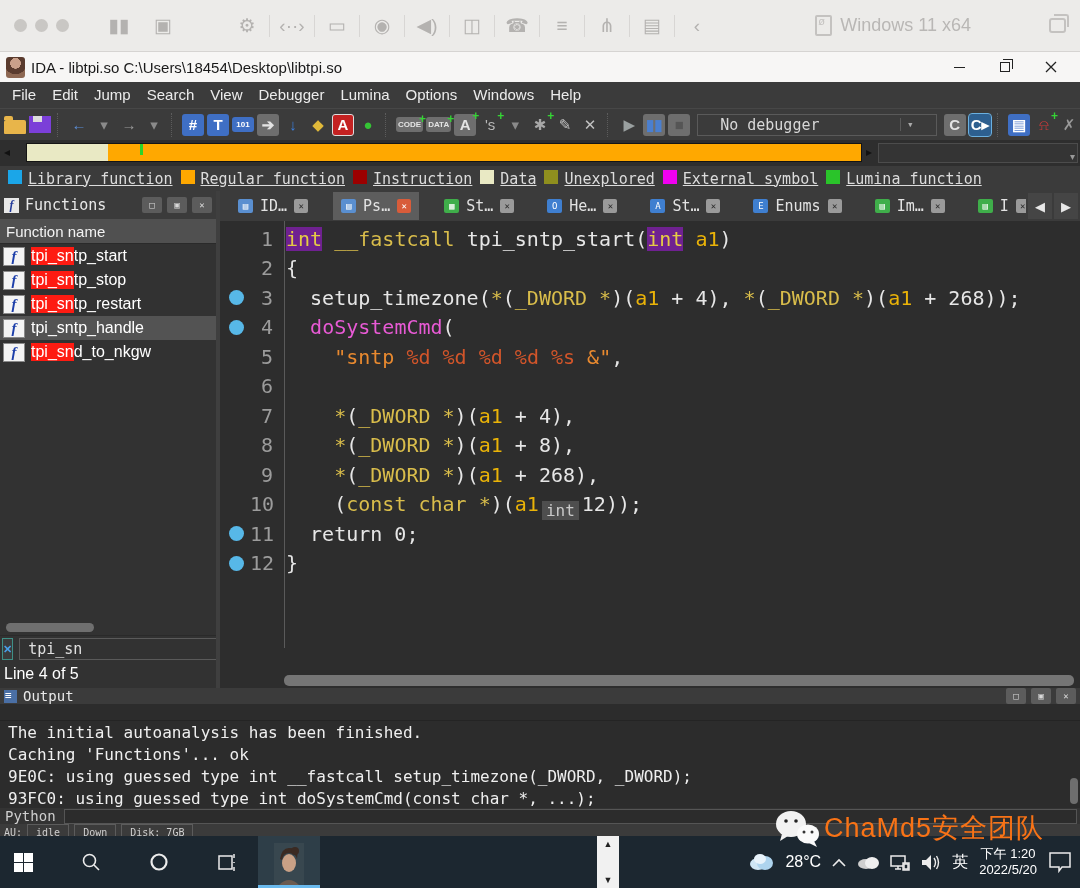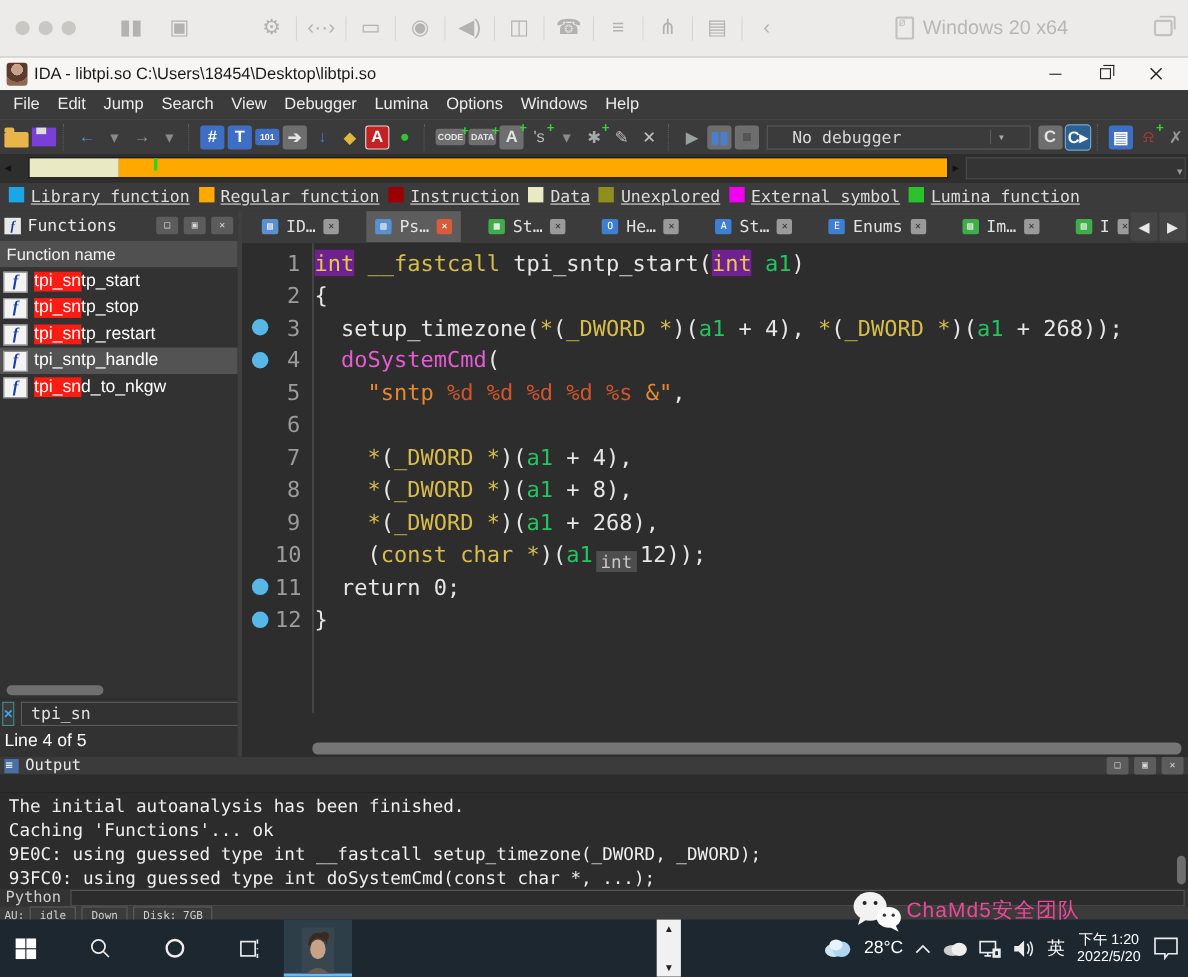--- a/index.html
+++ b/index.html
@@ -128,21 +128,21 @@
   .code-area::before { content:""; position:absolute; left:64px; top:0; bottom:0; border-left:1px solid #5a5a5a; }
   .code-line { display:flex; align-items:center; height:29.5px;
                font-family:"DejaVu Sans Mono", monospace; font-size:20px; }
   .gutter { width:30px; flex:none; display:flex; align-items:center; }
   .dot { width:15px; height:15px; border-radius:50%; background:#57b8e8; margin-left:9px; }
   .lnum { width:30px; flex:none; text-align:right; color:#9c9c9c; padding-right:7px; }
   .ltext { white-space:pre; padding-left:6px; }
   .tk-kw   { color:#d9bd4b; }
   .tk-kwhl { color:#e5cb45; background:#6f2191; }
   .tk-pl   { color:#e6e6e6; }
-  .tk-var  { color:#22c55e; }
+  .tk-var  { color:#eab308; }
   .tk-pink { color:#e85ad5; }
   .tk-str  { color:#e8892f; }
   .tk-fmt  { color:#d2552a; }
   .tk-tip  { background:#4e4e4e; color:#c9c9c9; font-size:16px; padding:0 4px; margin:0 3px;
              display:inline-block; transform:translateY(5px); }
 
   .code-status { position:absolute; bottom:15px; left:64px; display:flex;
                  font-family:"DejaVu Sans Mono", monospace; font-size:16px; color:#d4d4d4; }
   .cs-box { border:1px solid #9a9a9a; background:#3a3a3a; padding:0 5px; height:22px; line-height:21px; }
   .cs-stub { width:16px; }
@@ -173,21 +173,21 @@
   .tray { margin-left:auto; display:flex; align-items:center; gap:11px; color:#fff; padding-right:8px; }
   .temp { font-size:16px; }
   .ime { font-size:16px; }
   .clock { text-align:center; font-size:13px; line-height:16px; }
   .scrollstrip { position:absolute; left:597px; top:0; width:22px; height:52px; background:#f1f1f1;
                  display:flex; flex-direction:column; justify-content:space-between; align-items:center;
                  padding:3px 0; color:#222; font-size:9px; }
 
   
   .watermark { position:absolute; left:772px; top:808px; display:flex; align-items:center; gap:4px; z-index:60; }
-  .wm-text { font-size:19px; color:#ec4899; letter-spacing:1px; }
+  .wm-text { font-size:27px; color:#f97316; letter-spacing:1px; }
 </style>
 </head>
 <body>
 
 <div id="screen">
 
   <div class="vm-toolbar">
     <div class="traffic">
       <span></span>
       <span></span>
@@ -213,21 +213,21 @@
         <span class="vm-ic">≡</span>
         <span class="vm-sep"></span>
         <span class="vm-ic">⋔</span>
         <span class="vm-sep"></span>
         <span class="vm-ic">▤</span>
         <span class="vm-sep"></span>
         <span class="vm-ic">‹</span>
       </div>
     <div class="vm-title">
       <span class="vm-doc"></span>
-      <span>Windows 20 x64</span>
+      <span>Windows 11 x64</span>
       <span class="vm-winbtn"></span>
     </div>
   </div>
 
   <div class="title-bar">
     <span class="ida-logo"></span>
     <span class="tb-title">IDA - libtpi.so C:\Users\18454\Desktop\libtpi.so</span>
     <div class="win-controls">
       <span class="wc">
           <span class="wc-min"></span>

